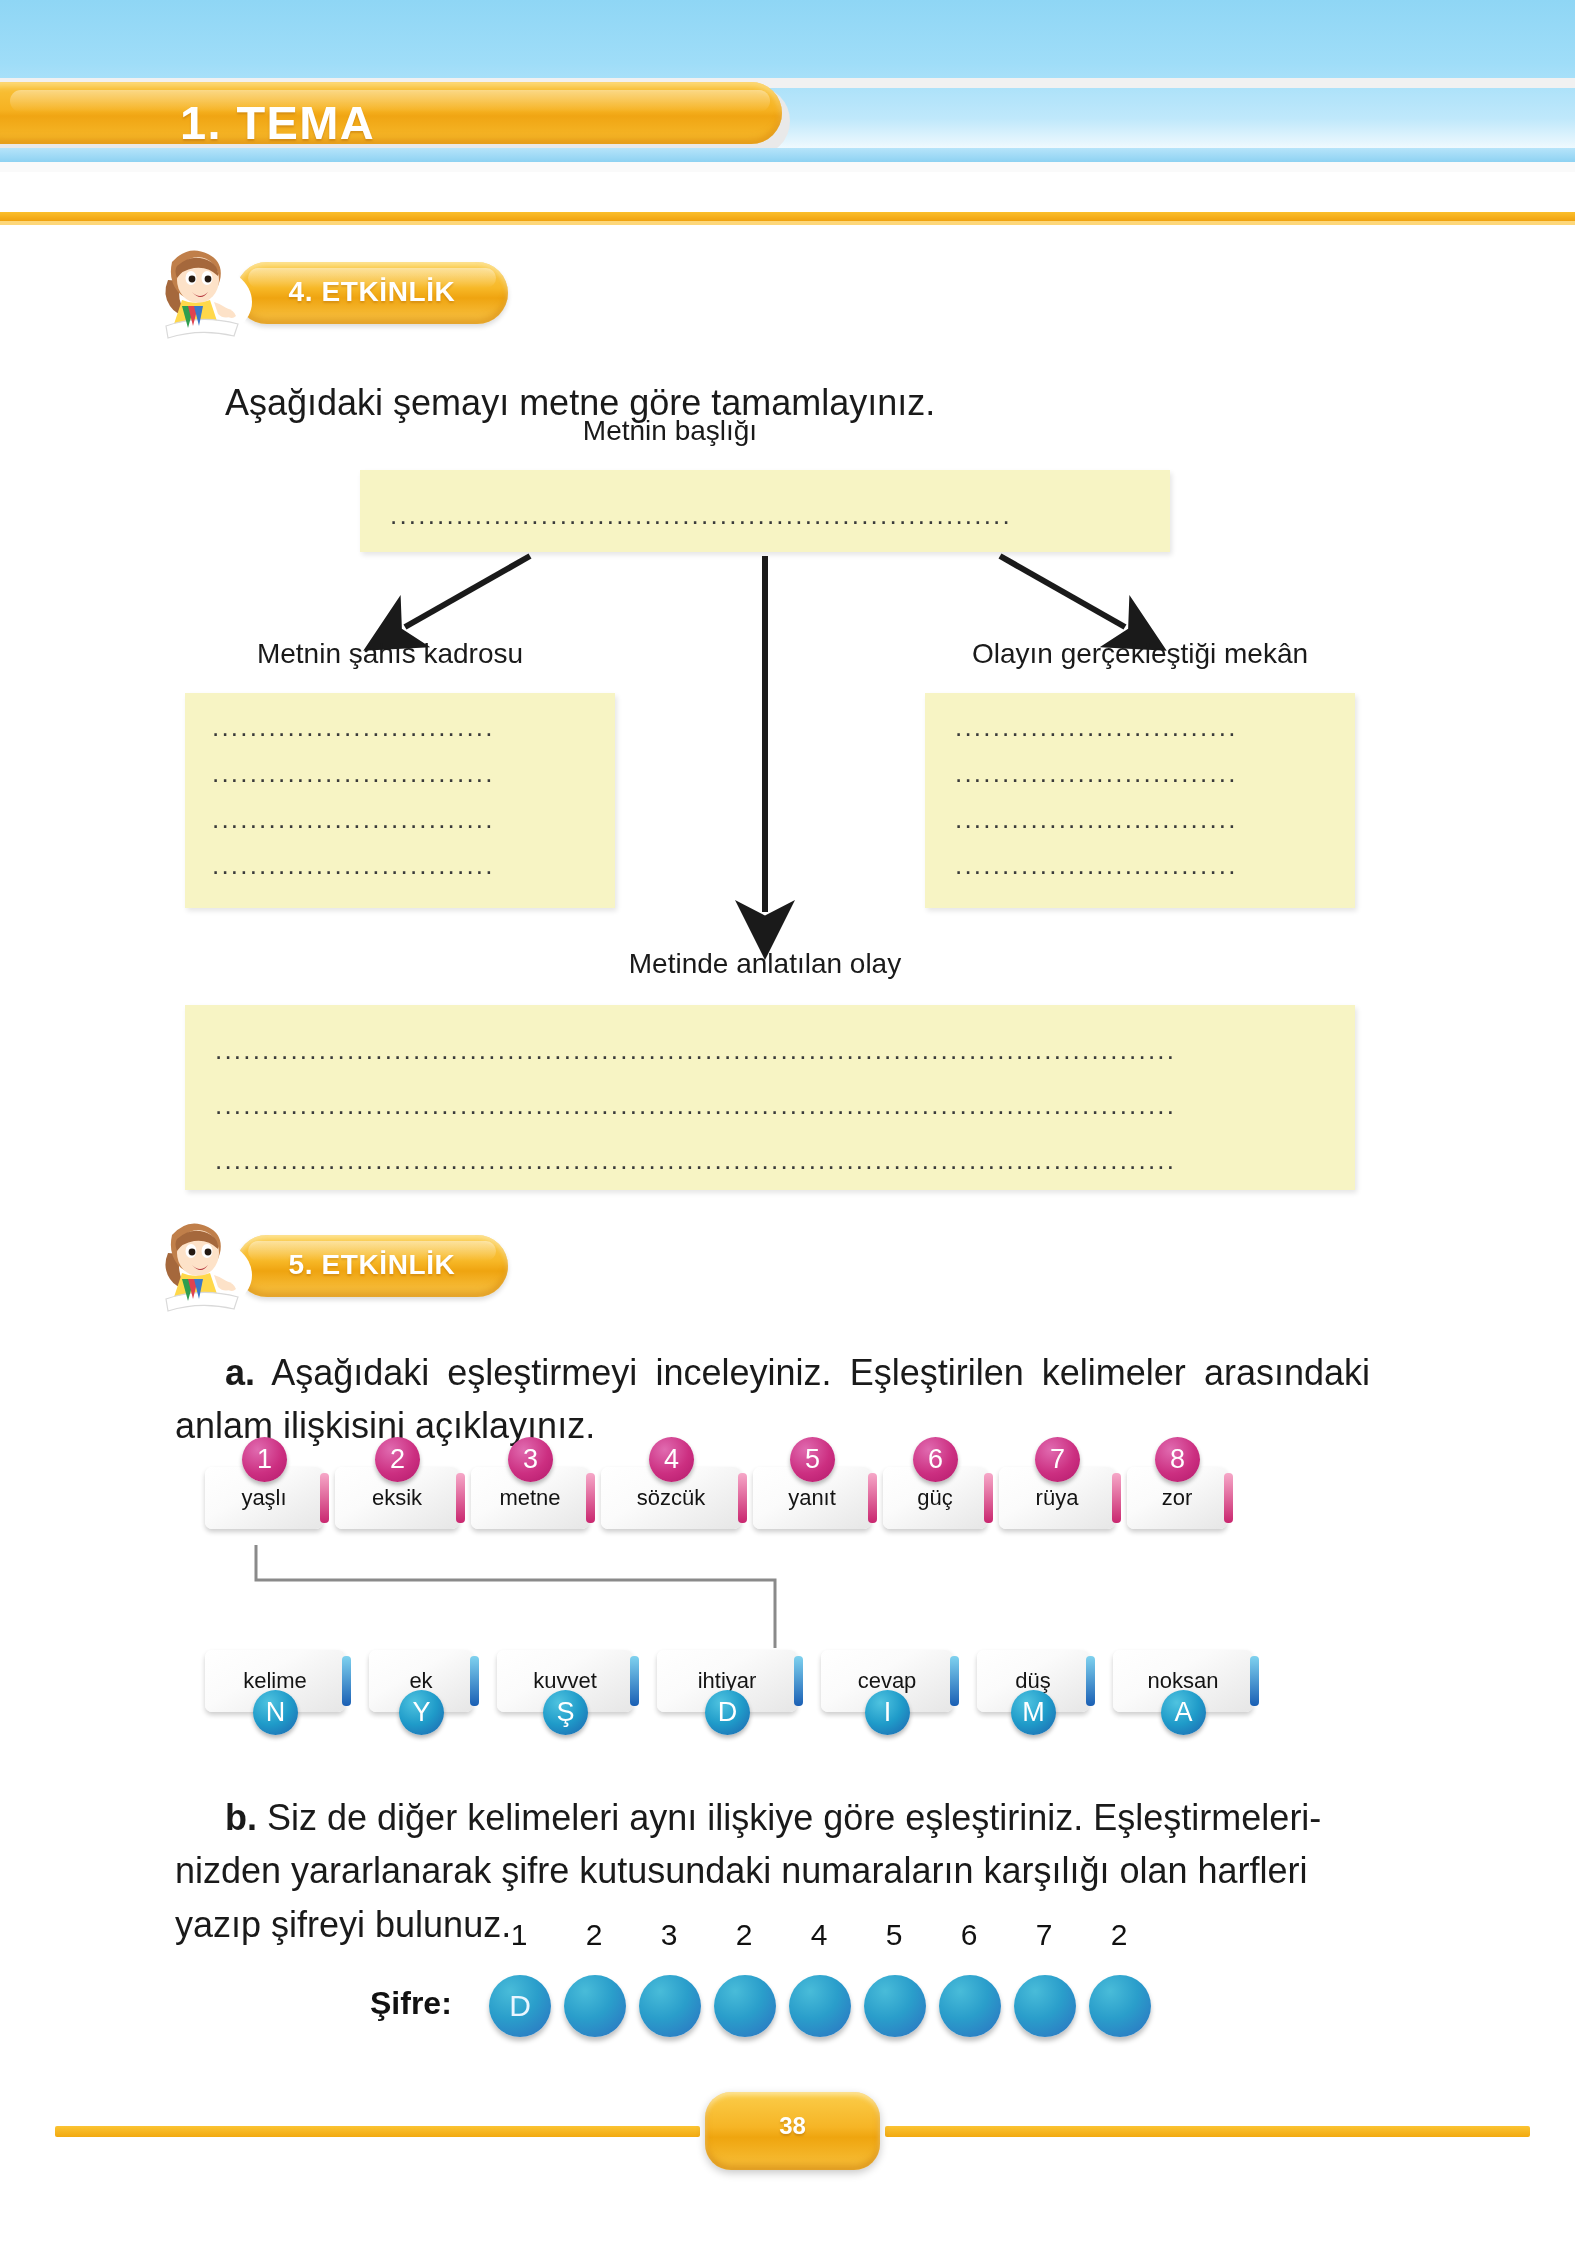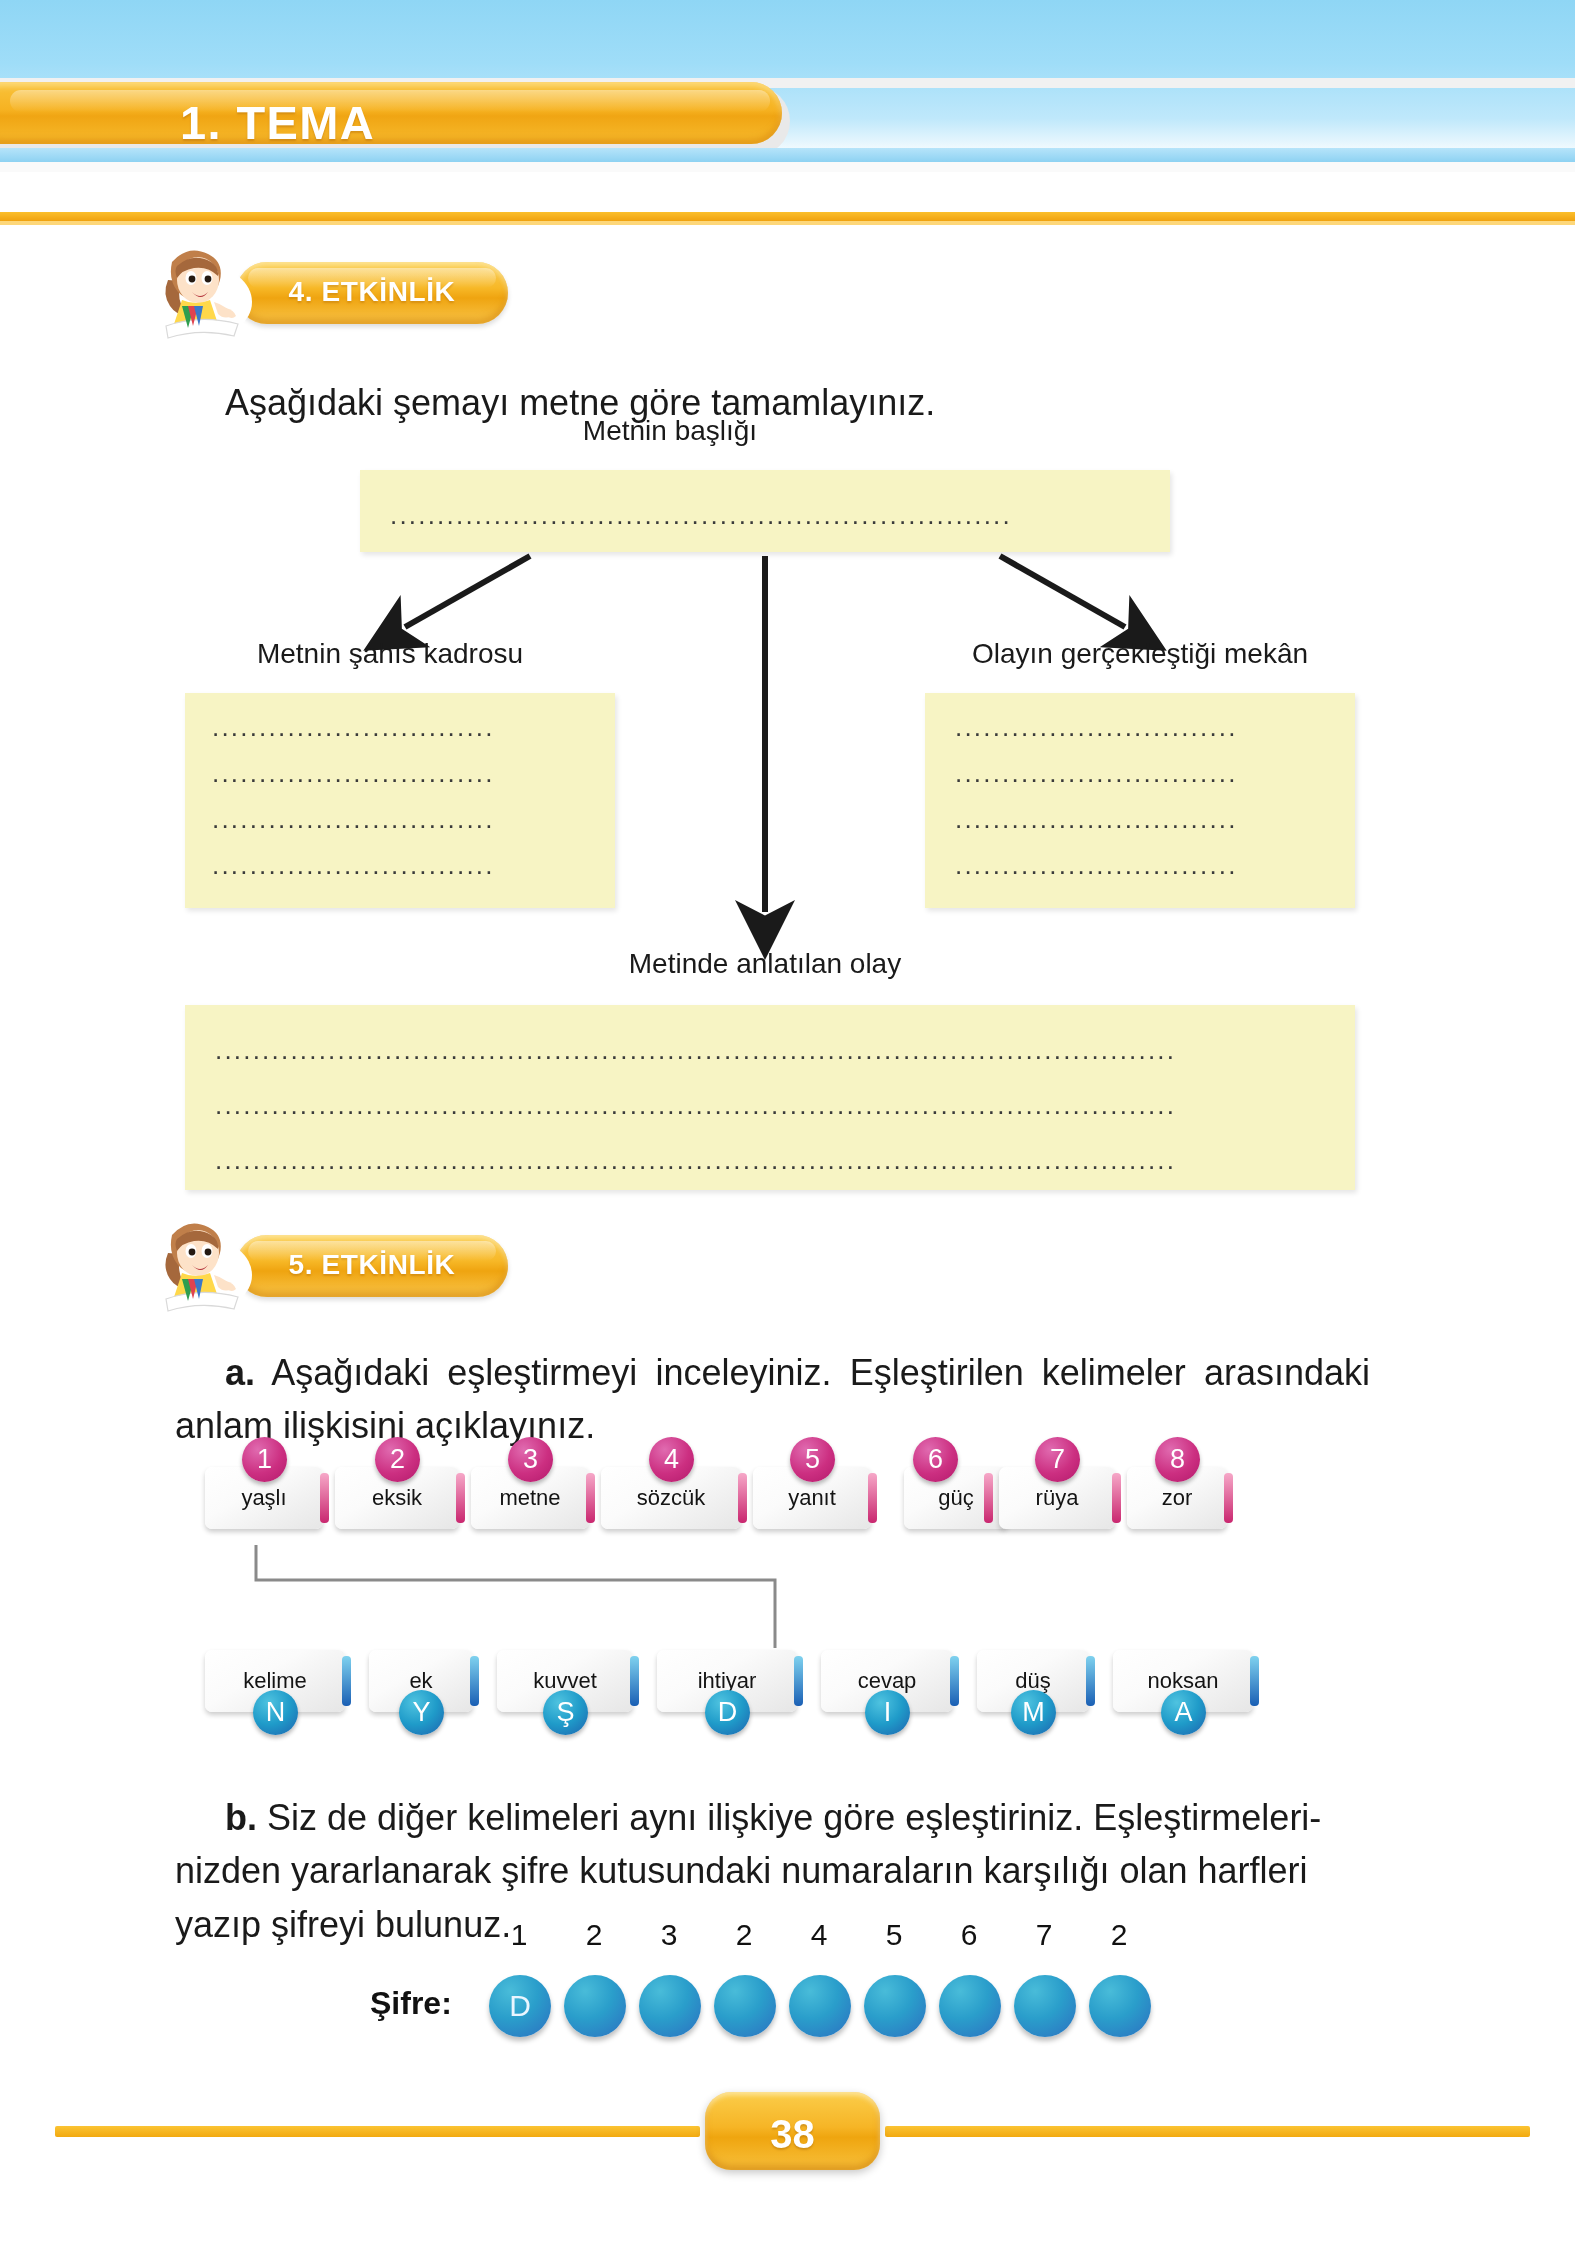--- a/index.html
+++ b/index.html
@@ -185,21 +185,21 @@
     background:linear-gradient(180deg,#fbc433,#f2a90f); border-radius:2px; }
   .page-pill {
     position:absolute; left:705px; top:2092px; width:175px; height:78px;
     border-radius:26px;
     background:linear-gradient(180deg,#fbcd4a 0%,#f6b526 45%,#efa50f 58%,#f8c13c 100%);
     box-shadow: inset 0 -5px 6px rgba(200,120,5,.5), inset 0 3px 5px rgba(255,238,180,.8),
                 0 3px 8px rgba(0,0,0,.22);
   }
   .page-num {
     position:absolute; left:705px; top:2112px; width:175px; text-align:center;
-    font-size:40px; font-weight:bold; color:#ffffff;
+    font-size:24px; font-weight:bold; color:#ffffff;
     text-shadow:0 2px 2px rgba(150,85,0,.35);
     font-family:"Liberation Sans", sans-serif;
   }
 </style>
 </head>
 <body>
 
 <div class="top-band"></div>
 <div class="top-band-white1"></div>
 <div class="theme-pill-shadow"></div>
@@ -328,21 +328,21 @@
     <div class="card" style="left: 601px; top: 1467px; width: 140px; height: 62px;">
       <span class="card-txt">sözcük</span>
     </div>
     <div class="tab-pink" style="left: 738px; top: 1473px; height: 50px;"></div>
     <div class="num-badge" style="left: 649px; top: 1437px;">4</div>
     <div class="card" style="left: 753px; top: 1467px; width: 118px; height: 62px;">
       <span class="card-txt">yanıt</span>
     </div>
     <div class="tab-pink" style="left: 868px; top: 1473px; height: 50px;"></div>
     <div class="num-badge" style="left: 790px; top: 1437px;">5</div>
-    <div class="card" style="left: 904px; top: 1467px; width: 104px; height: 62px;">
+    <div class="card" style="left: 883px; top: 1467px; width: 104px; height: 62px;">
       <span class="card-txt">güç</span>
     </div>
     <div class="tab-pink" style="left: 984px; top: 1473px; height: 50px;"></div>
     <div class="num-badge" style="left: 913px; top: 1437px;">6</div>
     <div class="card" style="left: 999px; top: 1467px; width: 116px; height: 62px;">
       <span class="card-txt">rüya</span>
     </div>
     <div class="tab-pink" style="left: 1112px; top: 1473px; height: 50px;"></div>
     <div class="num-badge" style="left: 1035px; top: 1437px;">7</div>
     <div class="card" style="left: 1127px; top: 1467px; width: 100px; height: 62px;">

